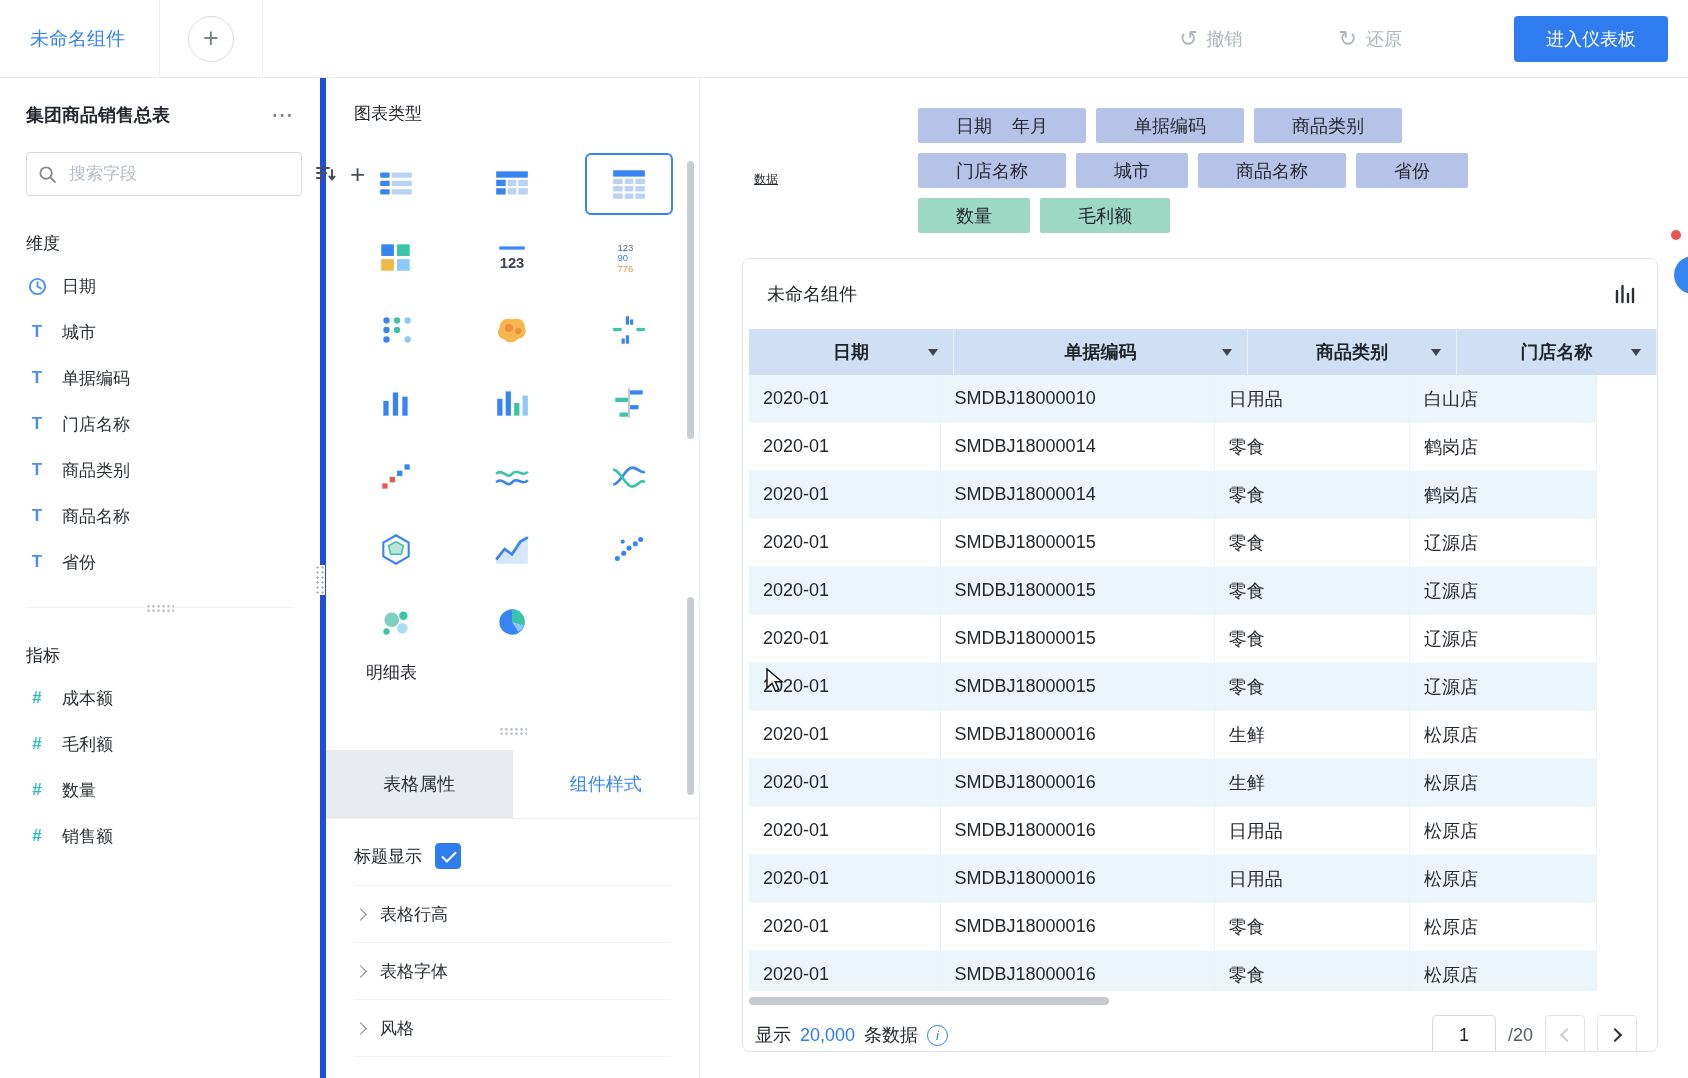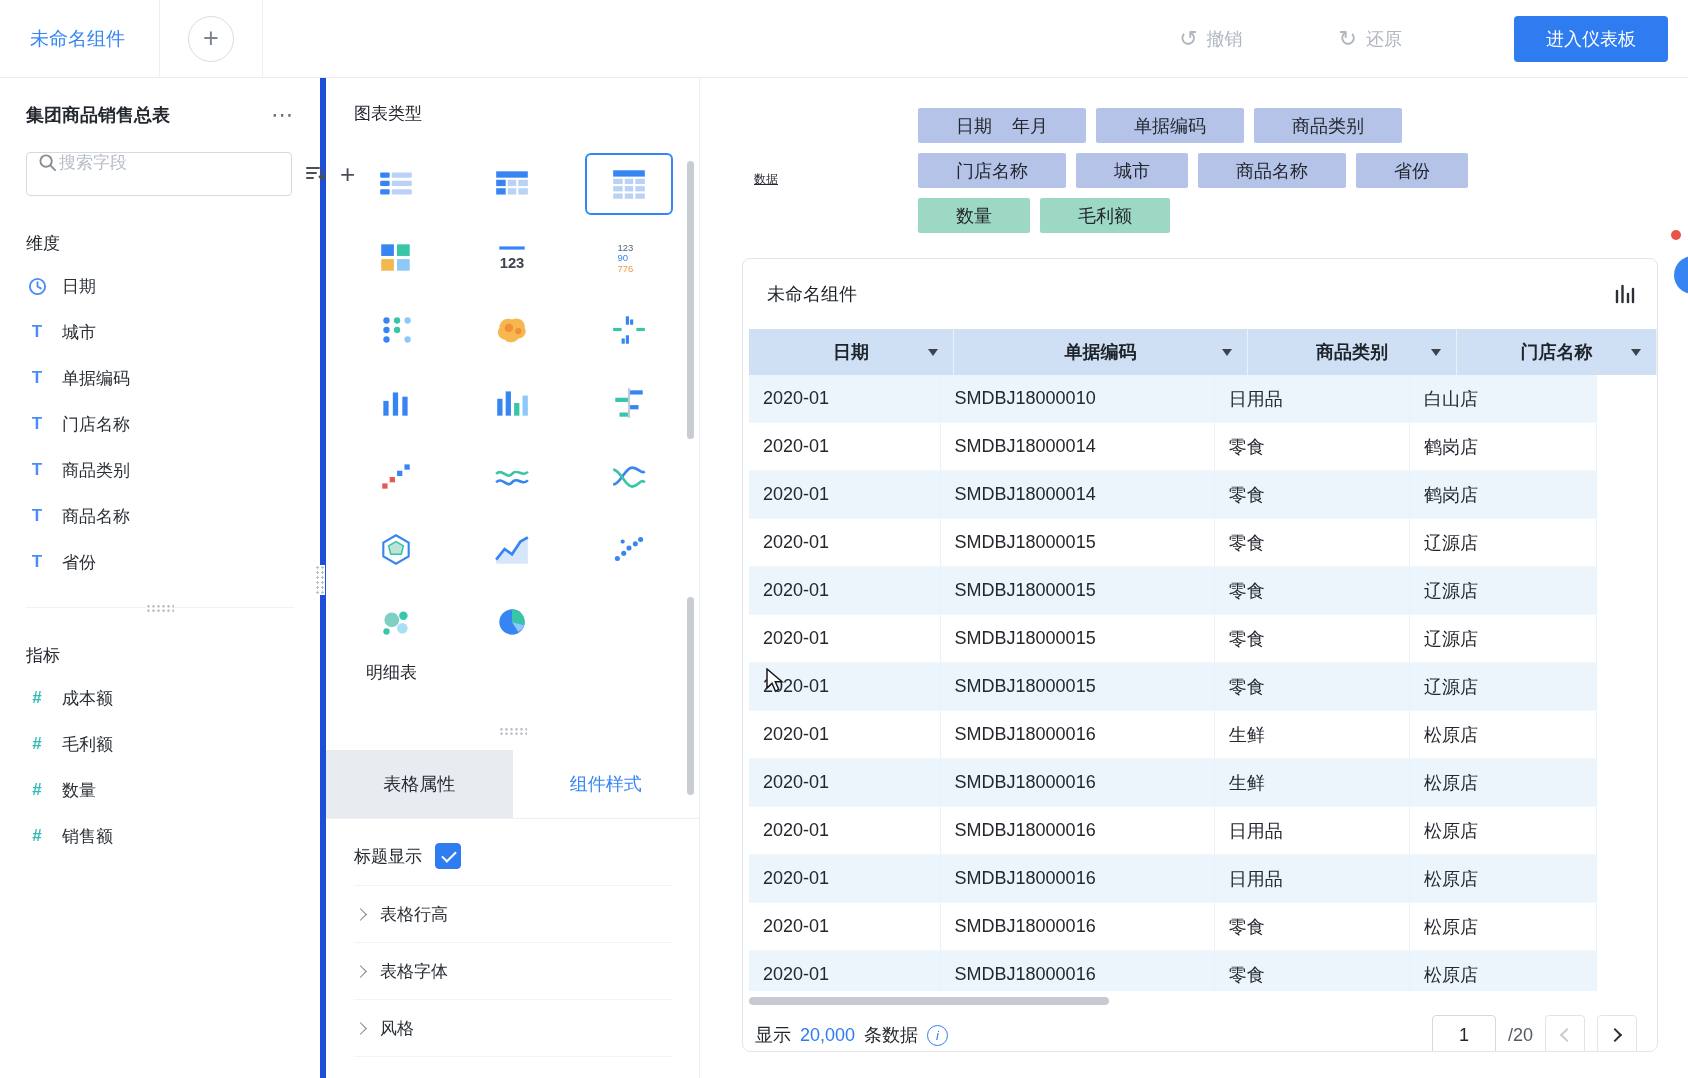--- a/index.html
+++ b/index.html
@@ -25,21 +25,21 @@
   .main { display:flex; height:1000px; }
   .left-panel { width:326px; border-right:6px solid #1d4ed8; padding:24px 26px 0; position:relative; }
   .middle-panel { width:424px; border-right:1px solid #eceff2; padding-top:24px; position:relative; }
   .right-panel { flex:1; padding:30px 30px 0 34px; position:relative; background:#fff; }
   
   .ds-row { display:flex; justify-content:space-between; align-items:center; }
   .ds-title { font-size:18px; font-weight:600; color:#23272e; }
   .more-ic { color:#696f78; font-size:22px; letter-spacing:1px; cursor:pointer; }
   .search-row { display:flex; align-items:center; gap:13px; margin-top:24px; }
   .search-box { flex:1; height:44px; border:1px solid #d6dade; border-radius:4px;
-                display:flex; align-items:flex-start; padding:0 11px; gap:2px; background:#fff; }
+                display:flex; align-items:center; padding:0 11px; gap:12px; background:#fff; }
   .search-box input { border:none; outline:none; flex:1; min-width:0; font-size:17px; color:#23272e;
                       font-family:inherit; }
   .search-box input::placeholder { color:#b7bdc6; }
   .icon-btn { color:#4a5058; display:flex; align-items:center; justify-content:center; }
   .plus-field { font-size:26px; line-height:1; color:#4a5058; }
   .sec-title { margin-top:36px; font-size:17px; color:#23272e; }
   .field-list { margin-top:8px; }
   .field-item { display:flex; align-items:center; gap:14px; height:46px; font-size:17px; color:#2b3036; cursor:pointer; }
   .f-icon { width:22px; display:flex; justify-content:center; align-items:center; }
   .f-icon.t { color:#4b8df8; font-weight:700; font-size:17px; }

